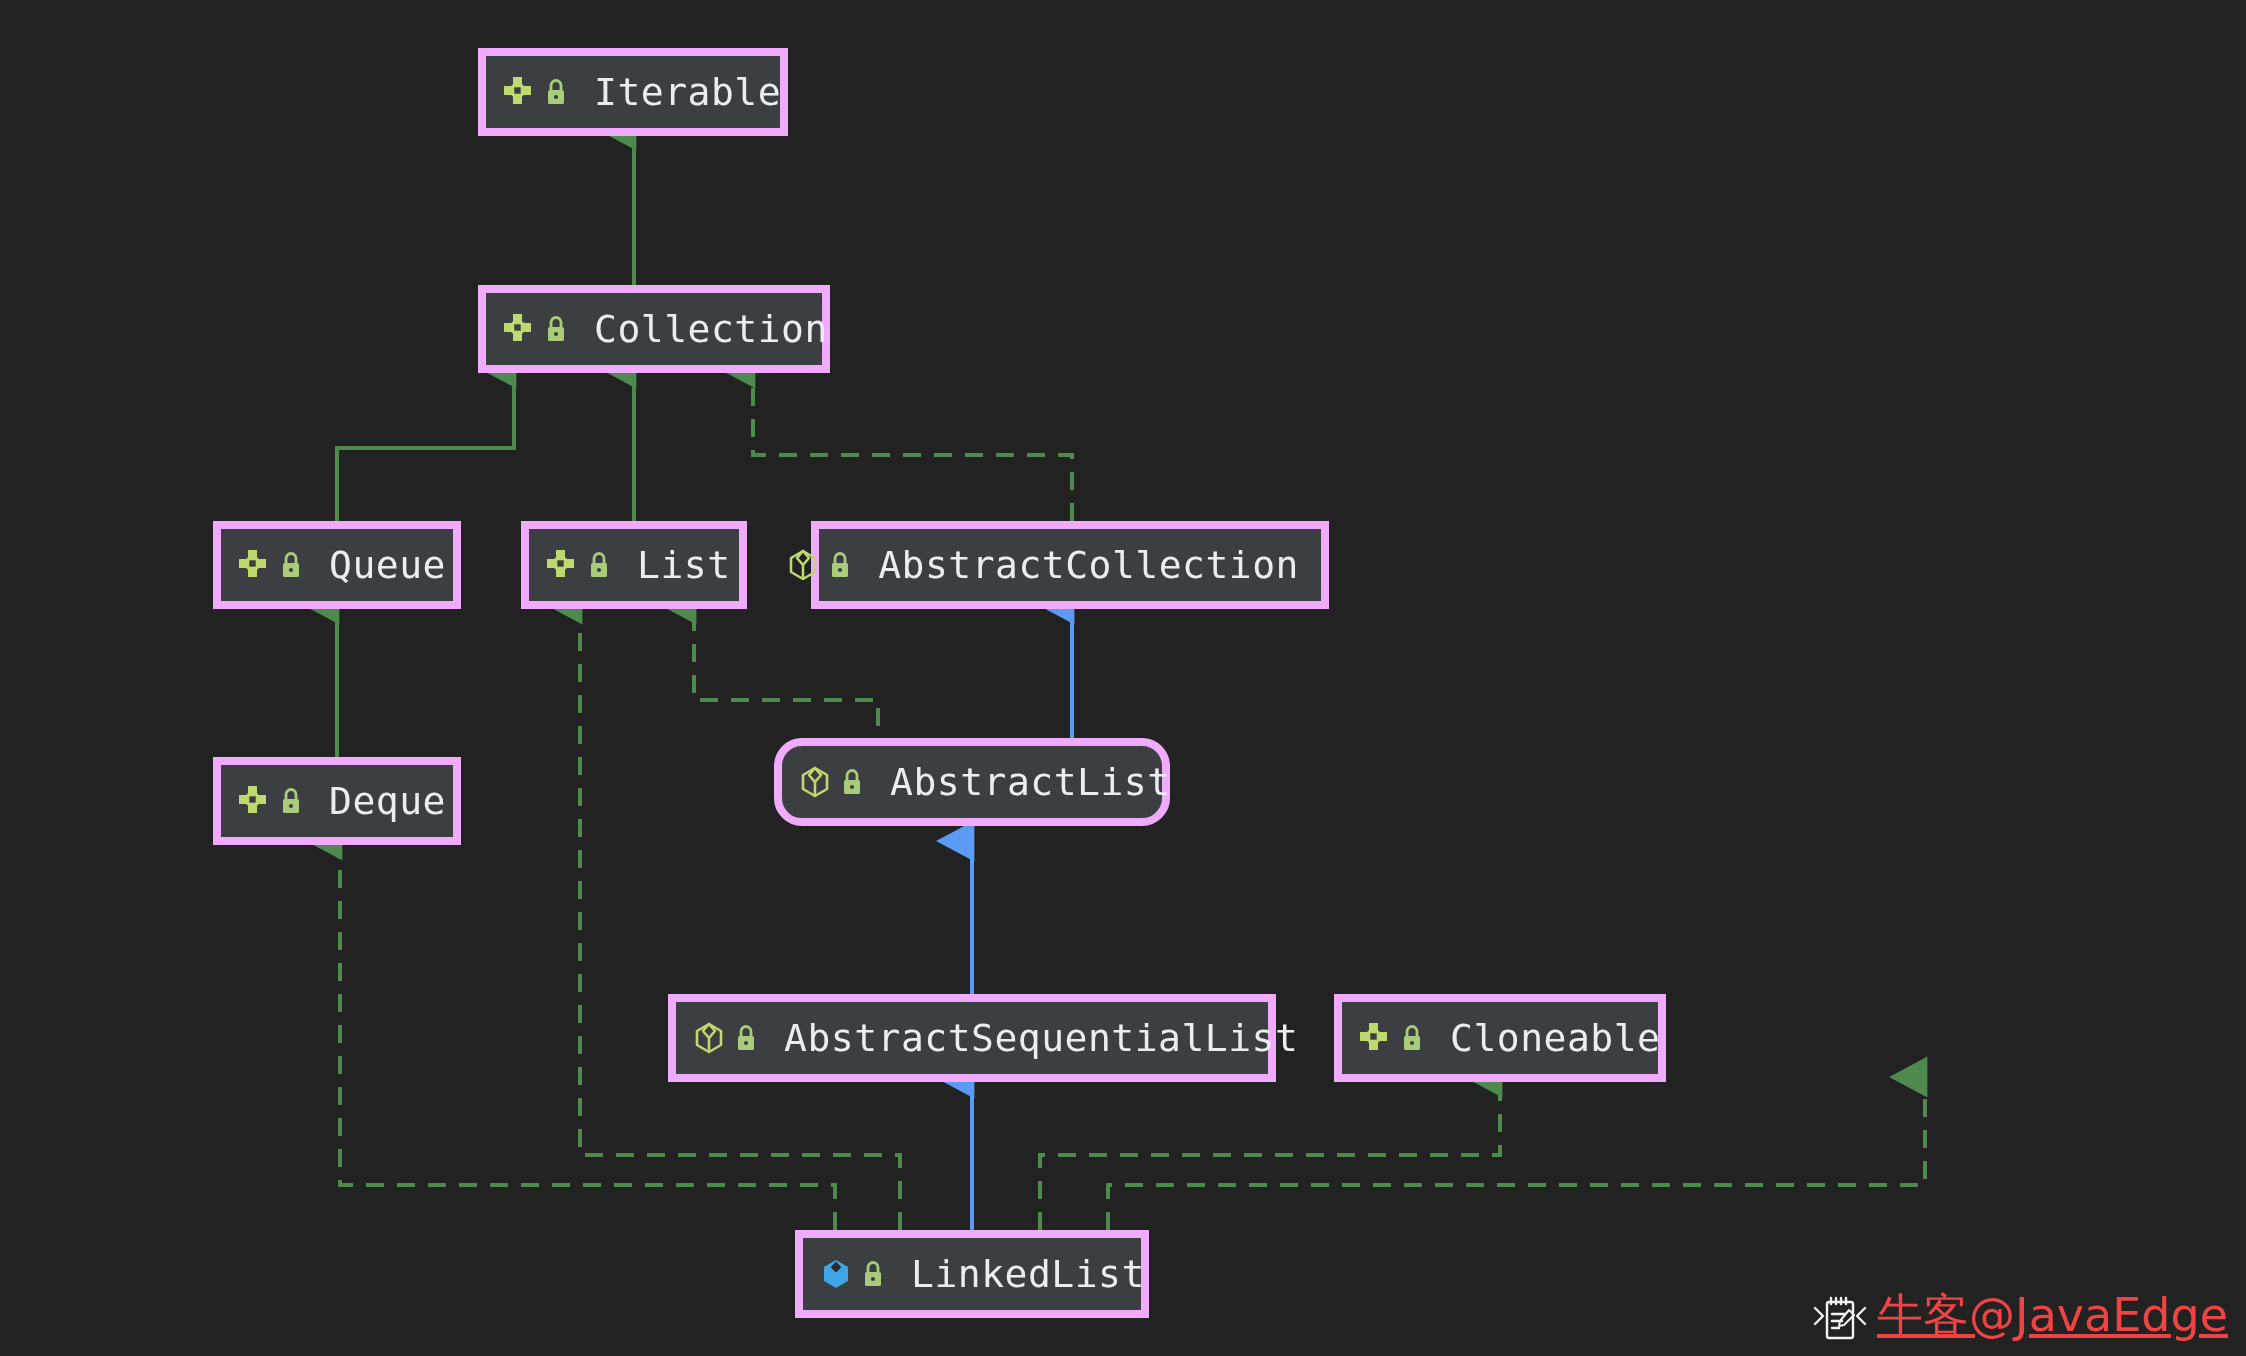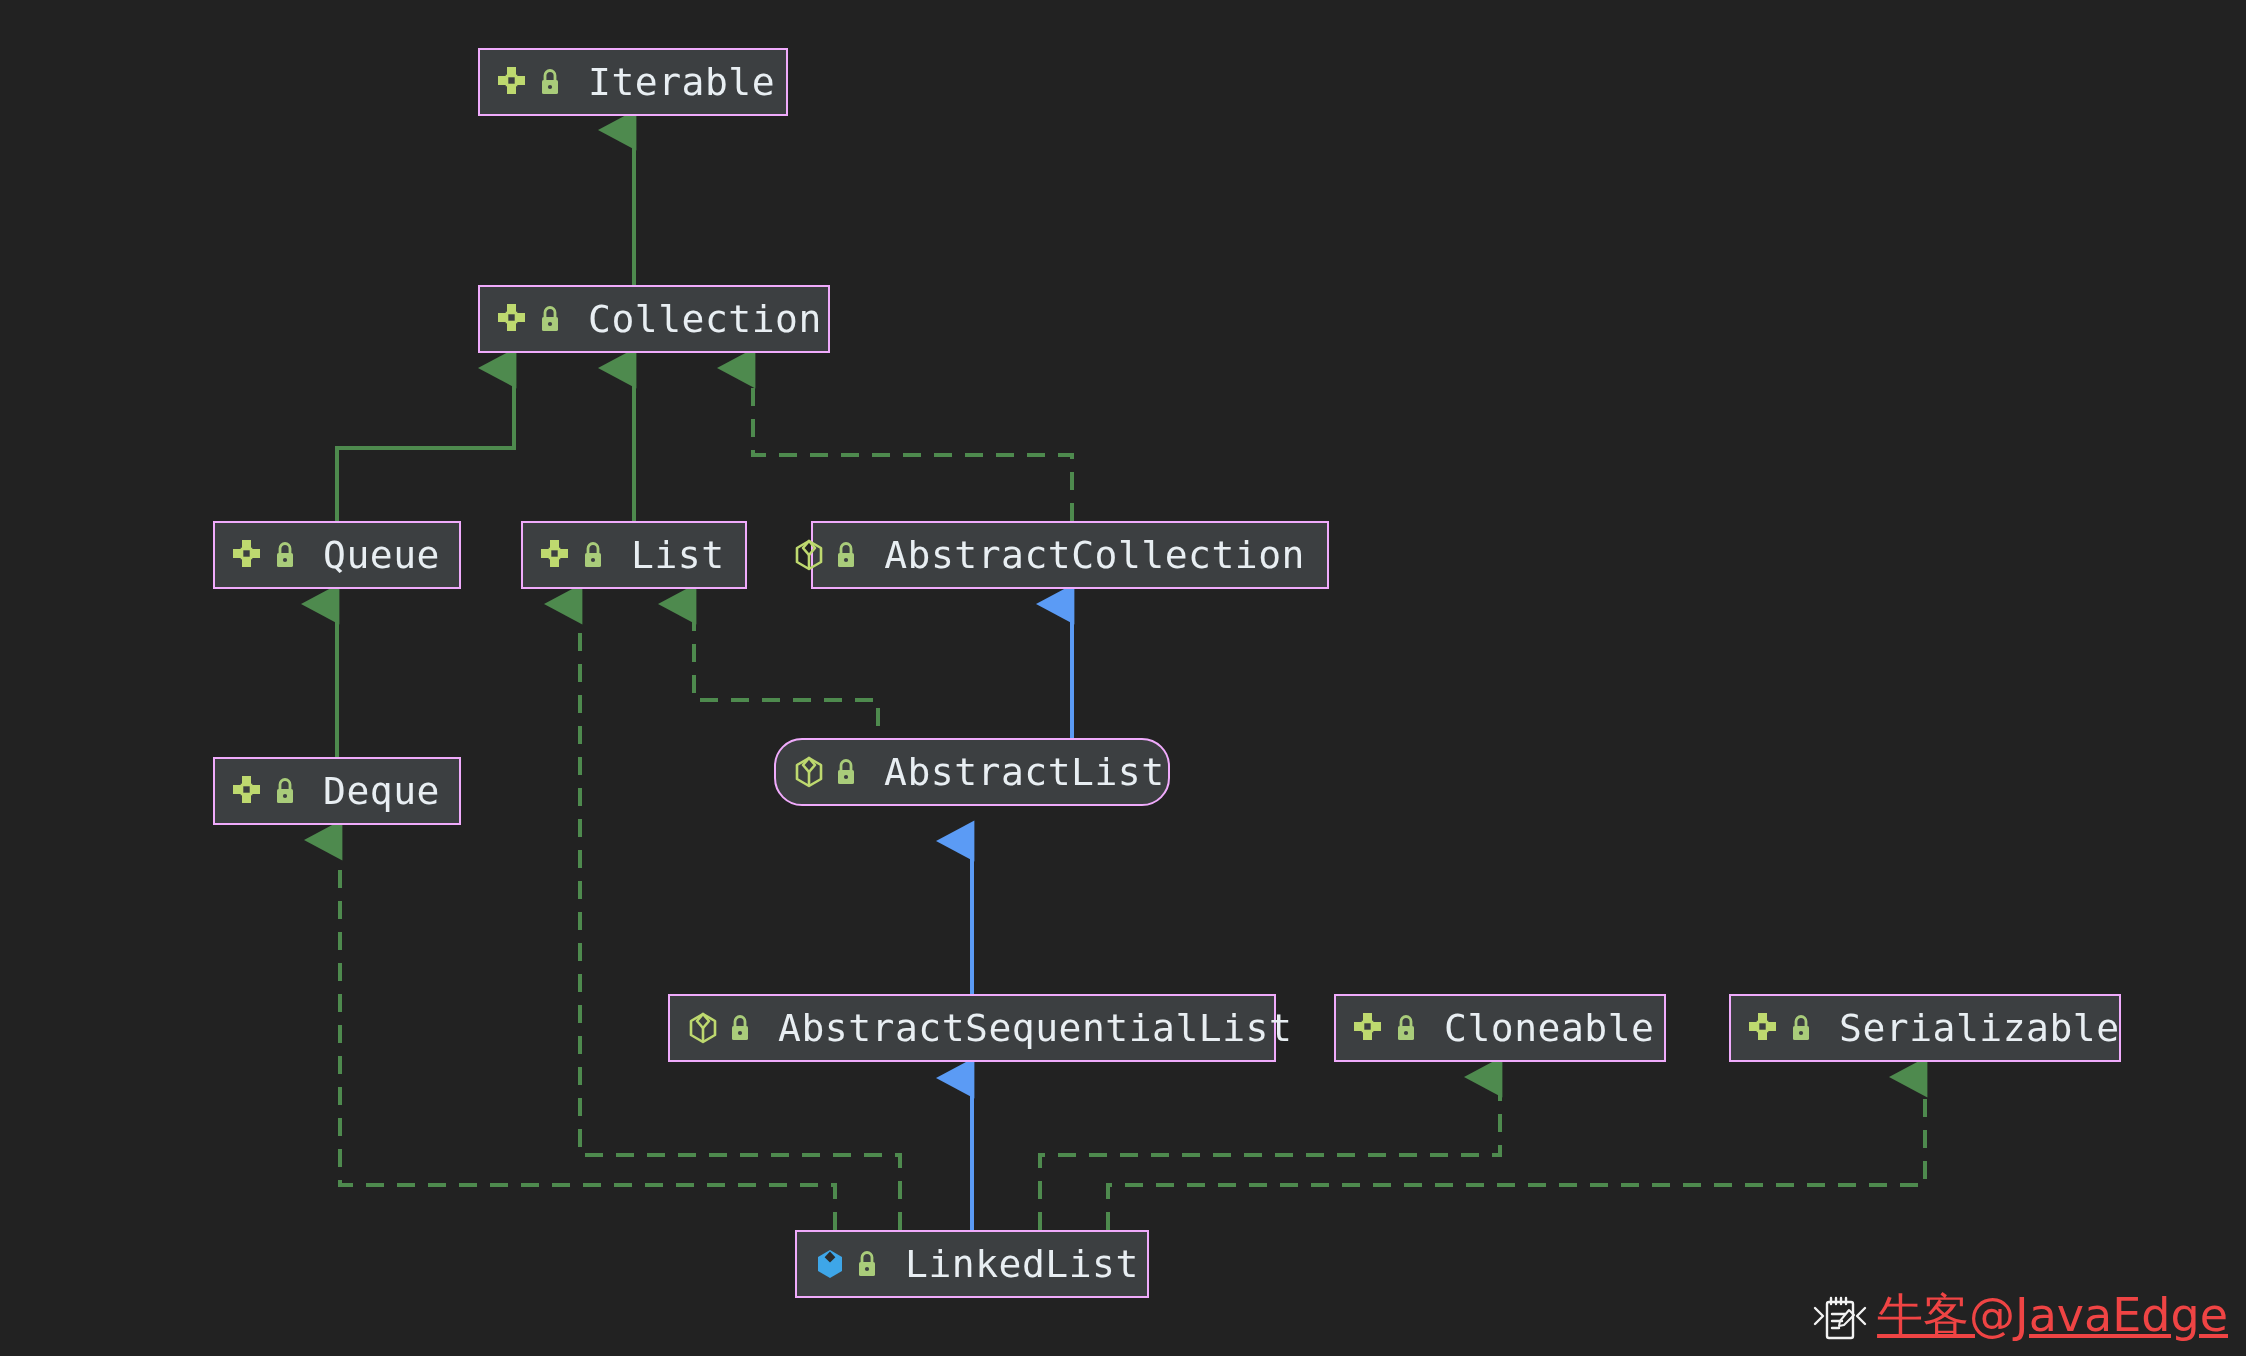--- a/index.html
+++ b/index.html
@@ -19,24 +19,24 @@
     position: absolute;
     left: 0; top: 0;
     width: 2246px;
     height: 1356px;
     pointer-events: none;
   }
   .node {
     position: absolute;
     box-sizing: border-box;
     background: #3c3f41;
-    border: 2px solid #f0abfc;
+    border: 8px solid #f0abfc;
     display: flex;
     align-items: center;
-    height: 68px;
+    height: 88px;
     padding: 0 22px 0 16px;
     white-space: nowrap;
   }
   .node .ico {
     width: 34px;
     height: 34px;
     flex: 0 0 34px;
     display: block;
   }
   .node .lock {
@@ -265,37 +265,20 @@
       </g>
     </svg>
     <svg class="lock" viewBox="0 0 24 30">
       <path d="M7 13 V8.5 a5 5 0 0 1 10 0 V13" fill="none" stroke="#a9cc7a" stroke-width="2.8"></path>
       <rect x="4" y="13" width="16" height="14" rx="1.6" fill="#a9cc7a"></rect>
       <circle cx="12" cy="20" r="2.1" fill="#3c3f41"></circle>
     </svg>
     <span class="label">AbstractSequentialList</span>
   </div>
 
-  <div class="node" id="n-serializable" style="left: 1729px; top: 994px; width: 392px;">
-    <svg class="ico" viewBox="0 0 34 34">
-      <g fill="#bed96f">
-        <rect x="11" y="2" width="9" height="9"></rect>
-        <rect x="2" y="11" width="9" height="9"></rect>
-        <rect x="11" y="11" width="9" height="9" fill="none" stroke="#bed96f" stroke-width="2.6"></rect>
-        <rect x="20" y="11" width="9" height="9"></rect>
-        <rect x="11" y="20" width="9" height="9"></rect>
-      </g>
-    </svg>
-    <svg class="lock" viewBox="0 0 24 30">
-      <path d="M7 13 V8.5 a5 5 0 0 1 10 0 V13" fill="none" stroke="#a9cc7a" stroke-width="2.8"></path>
-      <rect x="4" y="13" width="16" height="14" rx="1.6" fill="#a9cc7a"></rect>
-      <circle cx="12" cy="20" r="2.1" fill="#3c3f41"></circle>
-    </svg>
-    <span class="label">Serializable</span>
-  </div>
 
   <div class="node" id="n-linkedlist" style="left: 795px; top: 1230px; width: 354px;">
     <svg class="ico" viewBox="0 0 34 34">
       <path d="M17 3 L29 10 V24 L17 31 L5 24 V10 Z" fill="#3ea6e8"></path>
       <path d="M17 4.6 L22.4 10.2 L17 15.6 L11.6 10.2 Z" fill="#2b2b2b"></path>
     </svg>
     <svg class="lock" viewBox="0 0 24 30">
       <path d="M7 13 V8.5 a5 5 0 0 1 10 0 V13" fill="none" stroke="#a9cc7a" stroke-width="2.8"></path>
       <rect x="4" y="13" width="16" height="14" rx="1.6" fill="#a9cc7a"></rect>
       <circle cx="12" cy="20" r="2.1" fill="#3c3f41"></circle>

